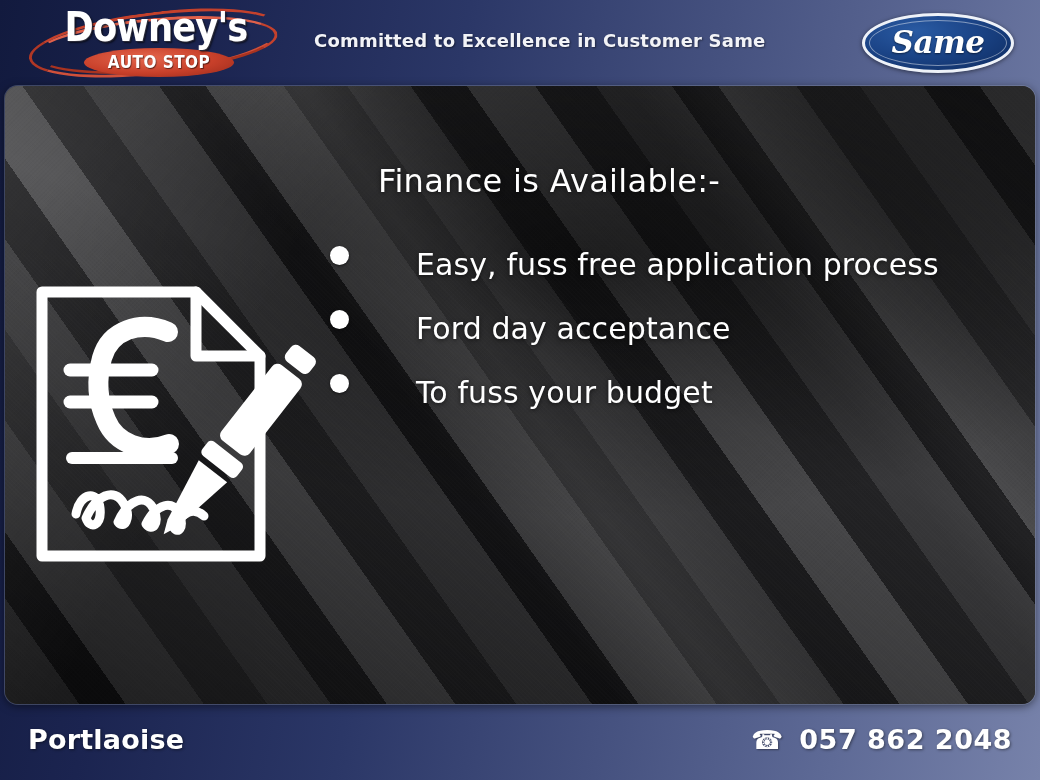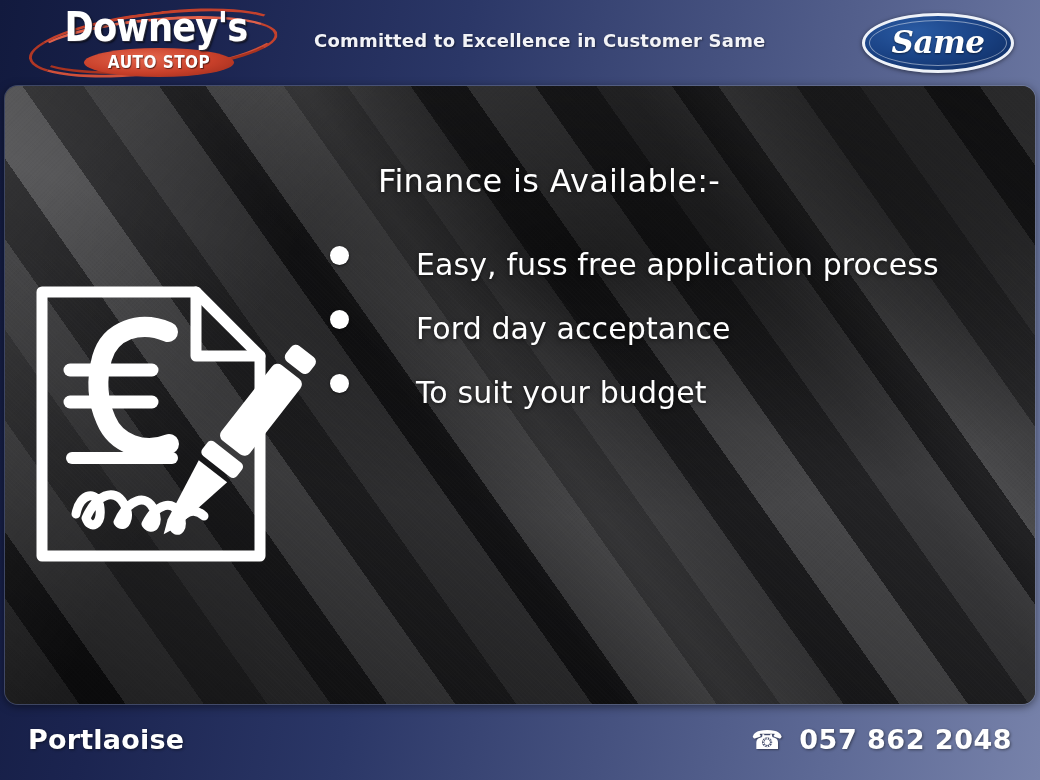--- a/index.html
+++ b/index.html
@@ -375,21 +375,21 @@
       <li class="benefit-row">
         <span class="benefit-bullet"></span>
         <span class="benefit-text">Easy, fuss free application process</span>
       </li>
       <li class="benefit-row">
         <span class="benefit-bullet"></span>
         <span class="benefit-text">Ford day acceptance</span>
       </li>
       <li class="benefit-row">
         <span class="benefit-bullet"></span>
-        <span class="benefit-text">To suit your budget</span>
+        <span class="benefit-text">To fuss your budget</span>
       </li>
     </ul>
 
   </div>
 
   <div id="footer">
     <div id="location">Portlaoise</div>
     <div id="phone-block">
       <span id="phone-icon">☎</span>
       <span id="phone-number">057 862 2048</span>

